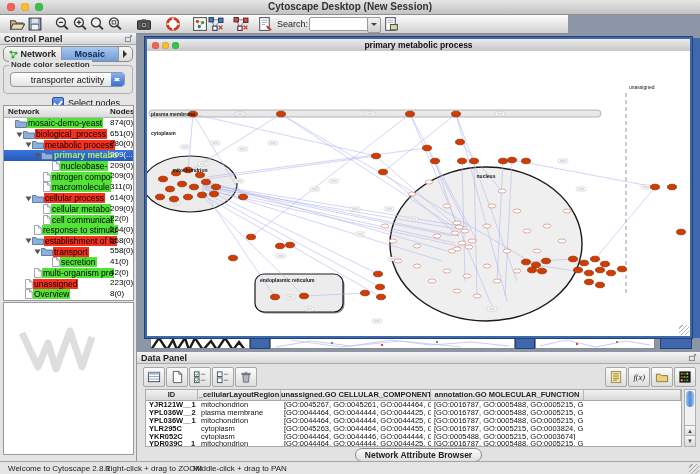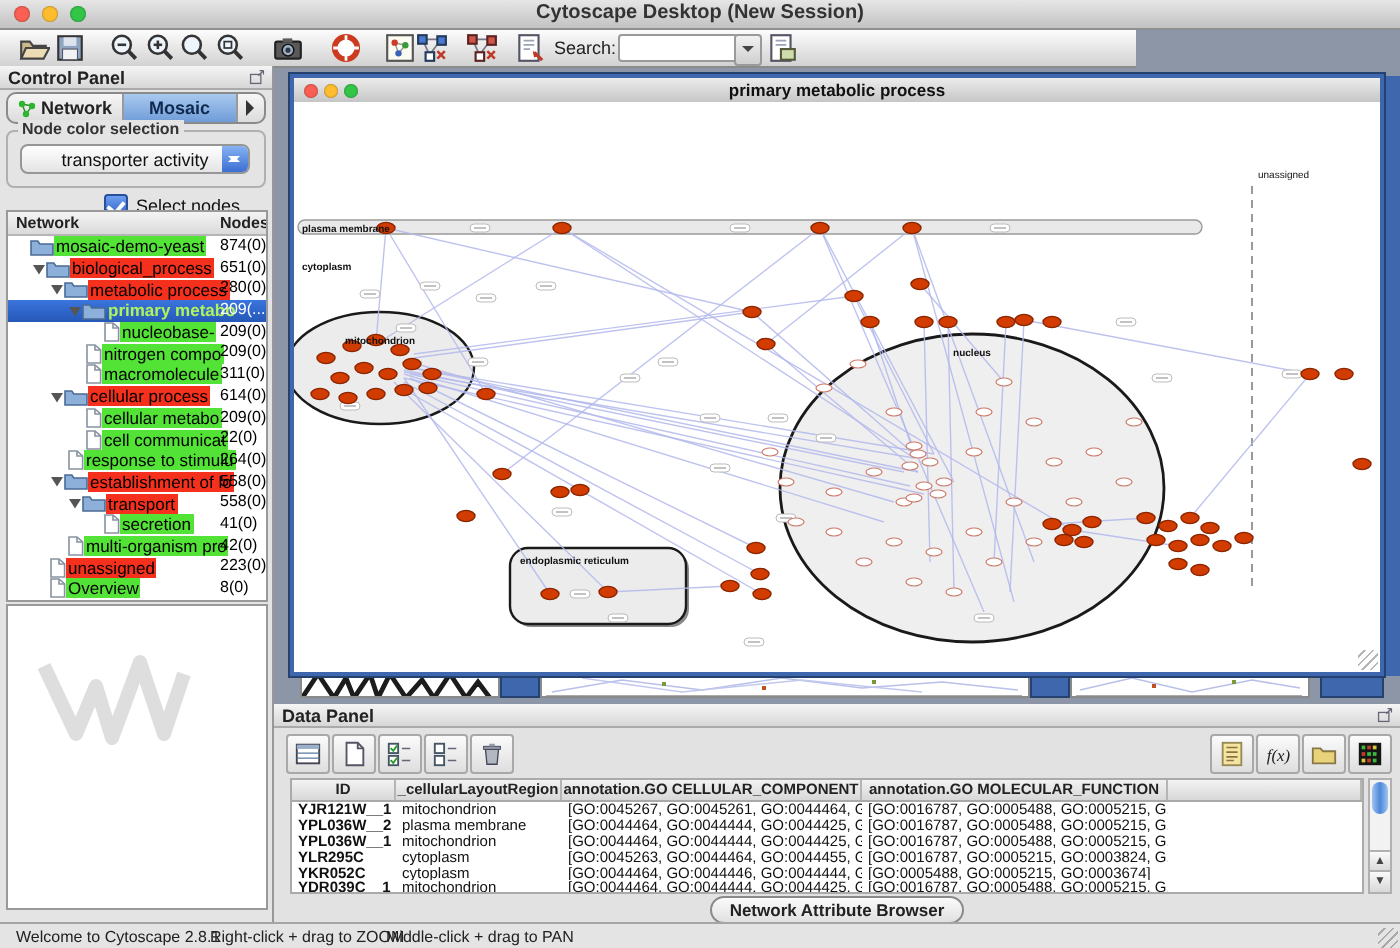--- a/index.html
+++ b/index.html
@@ -732,21 +732,21 @@
             <rect x="3" y="10" width="2" height="2" fill="#d8c83a"></rect>
             <rect x="6" y="10" width="2" height="2" fill="#c03a2a"></rect>
             <rect x="9" y="10" width="2" height="2" fill="#3ab83a"></rect>
           </svg>
         </span>
       </div>
     <div class="dp-table">
       <div class="dt-hd" id="dt-head">
           <div class="dt-hc" style="width: 52px;">ID</div>
           <div class="dt-hc" style="width: 83px;">_cellularLayoutRegion</div>
-          <div class="dt-hc" style="width: 150px;">annotation.GO CELLULAR_COMPONENT</div>
+          <div class="dt-hc" style="width: 150px;">unassigned.GO CELLULAR_COMPONENT</div>
           <div class="dt-hc" style="width: 153px;">annotation.GO MOLECULAR_FUNCTION</div>
           <div class="dt-hc" style="width: 97px;"></div>
         </div>
       <div id="dt-body">
           <div class="dt-row">
             <div class="dt-c id" style="width: 52px;">YJR121W__1</div>
             <div class="dt-c" style="width: 83px;">mitochondrion</div>
             <div class="dt-c" style="width: 150px;">[GO:0045267, GO:0045261, GO:0044464, G...</div>
             <div class="dt-c" style="width: 153px;">[GO:0016787, GO:0005488, GO:0005215, G...</div>
           </div>

